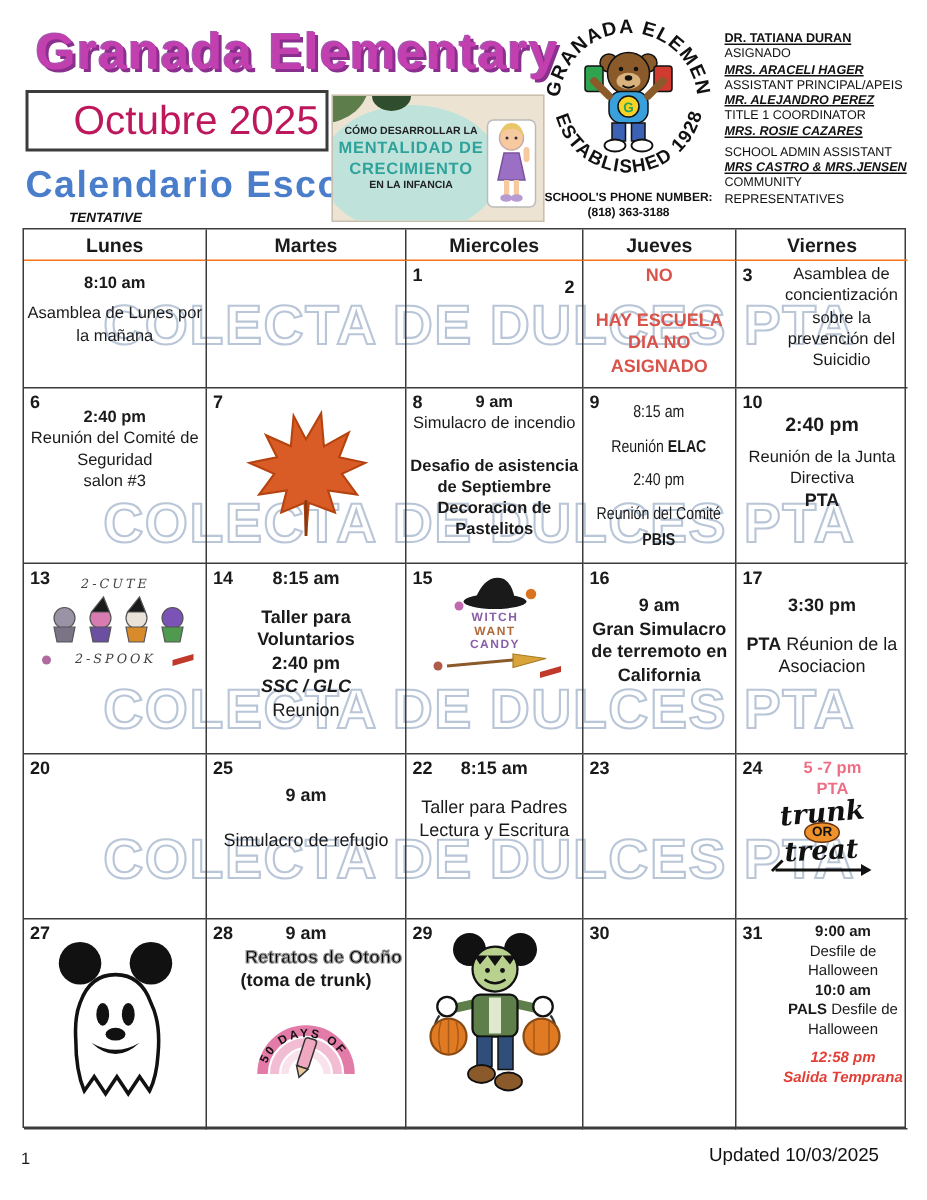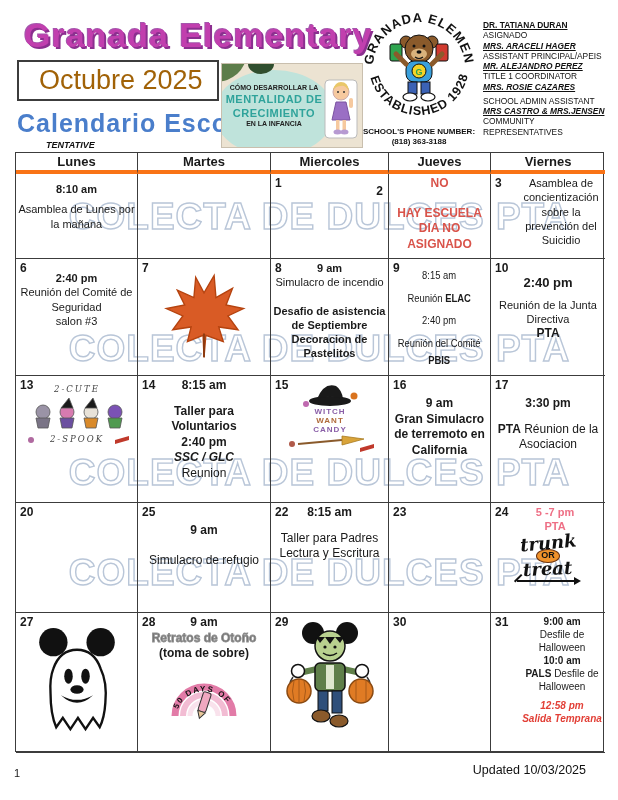--- a/index.html
+++ b/index.html
@@ -10,21 +10,21 @@
   }
   
   .school-title {
     position:absolute; left:24px; top:16px; font-size:34px; font-weight:bold;
     color:#c13fae; letter-spacing:1px;
     text-shadow:2px 2px 0 #8b2f8f, -1px -1px 0 #a557ad;
   }
   .month-box {
     position:absolute; left:17px; top:60px; width:202px; height:41px;
     border:2px solid #3c3c3c; background:#fff; display:flex; align-items:center;
-    padding-left:20px; font-size:27px; color:#a16207;
+    padding-left:30px; font-size:27px; color:#be185d;
   }
   .cal-title { position:absolute; left:17px; top:109px; font-size:25px; font-weight:bold; color:#4a7ecb; letter-spacing:1px; }
   .tentative { position:absolute; left:46px; top:140px; font-size:9px; font-weight:bold; font-style:italic; color:#111; }
 
   
   .mindset {
     position:absolute; left:221px; top:63px; width:142px; height:85px;
     background:#ece3d2; border:1px solid #c9bfae; overflow:hidden;
   }
   .mindset .blob { position:absolute; left:-8px; top:6px; width:120px; height:86px; background:#bfe3db; border-radius:50%; }
@@ -55,40 +55,40 @@
   }
 
   
   .grid {
     position:absolute; left:15px; top:152px; width:589px; height:600px;
     display:grid; grid-template-columns:122px 133px 118px 102px 114px;
     grid-template-rows:21px 85px 117px 127px 110px 140px;
     border:1.6px solid #3c3c3c; z-index:2; background:transparent;
   }
   .hcell {
-    border-right:1px solid #3c3c3c; border-bottom:4px solid #f97316;
+    border-right:1px solid #3c3c3c; border-bottom:1px solid #f97316;
     display:flex; align-items:center; justify-content:center;
     font-size:13px; font-weight:bold; background:transparent;
   }
   .cell {
     position:relative; border-right:1px solid #3c3c3c; border-bottom:1px solid #3c3c3c;
     font-size:11px; text-align:center; line-height:1.3; padding:2px 2px; overflow:hidden;
   }
   .grid > div:nth-child(5n) { border-right:none; }
   .dn { position:absolute; left:4px; top:2px; font-size:12px; font-weight:bold; z-index:3; }
   .dn2 { position:absolute; right:5px; top:10px; font-size:12px; font-weight:bold; z-index:3; }
   .time { font-weight:bold; }
   .b { font-weight:bold; }
   .mt6 { margin-top:6px; } .mt10 { margin-top:10px; } .mt14 { margin-top:14px; } .mt18 { margin-top:18px; }
   .redline { color:#d9534a; font-weight:bold; font-size:12px; }
   .red-it { color:#e23f36; font-weight:bold; font-style:italic; }
   .pink { color:#ee6f85; font-weight:bold; }
   .cond { transform:scaleX(0.82); transform-origin:50% 0; width:122%; margin-left:-11%; font-size:11.5px; line-height:1.45; }
   .outline-txt {
-    font-size:12px; font-weight:bold; color:#737373;
+    font-size:12px; font-weight:bold; color:#000000;text-align:right;
     -webkit-text-stroke:0.8px #8f8f8f;
   }
   .cellpad { position:relative; z-index:3; }
 
   
   .tot { margin-top:1px; line-height:0.85; position:relative; z-index:3; }
   .tscript { font-family:"DejaVu Serif", serif; font-style:italic; font-weight:bold; font-size:18px; color:#111; display:inline-block; }
   .tscript.t1 { transform:rotate(-5deg); }
   .tscript.t2 { transform:rotate(-3deg); }
   .orb {
@@ -383,21 +383,21 @@
         <ellipse cx="64" cy="58" rx="4.5" ry="8" fill="#111"></ellipse>
         <ellipse cx="55" cy="72" rx="7" ry="4.5" fill="#111"></ellipse>
         <path d="M38,78 Q55,94 72,78 Q55,88 38,78 Z" fill="#111"></path>
       </svg>
     </div>
     <div class="cell">
       <span class="dn">28</span>
       <div class="cellpad">
         <div class="time" style="font-size:12px;">9 am</div>
         <div class="outline-txt">Retratos de Otoño</div>
-        <div class="b" style="font-size:12px;">(toma de sobre)</div>
+        <div class="b" style="font-size:12px;">(toma de trunk)</div>
         <svg width="78" height="52" viewBox="0 0 78 52" style="margin-top:6px;">
           <defs>
               <path id="fiftyArc" d="M 12,44 A 28,28 0 0 1 66,44" fill="none"></path>
             </defs>
           <path d="M10,48 A29,29 0 0 1 68,48" fill="none" stroke="#e27ba7" stroke-width="7"></path>
           <path d="M18,48 A21,21 0 0 1 60,48" fill="none" stroke="#f2bcd3" stroke-width="6"></path>
           <path d="M25,48 A14,14 0 0 1 53,48" fill="none" stroke="#f9e2ec" stroke-width="5"></path>
           <g transform="rotate(18 39 36)">
             <rect x="35" y="24" width="8" height="20" rx="2" fill="#f0a8c0" stroke="#333" stroke-width="1"></rect>
             <polygon points="35,44 43,44 39,51" fill="#e8c79a" stroke="#333" stroke-width="1"></polygon>

